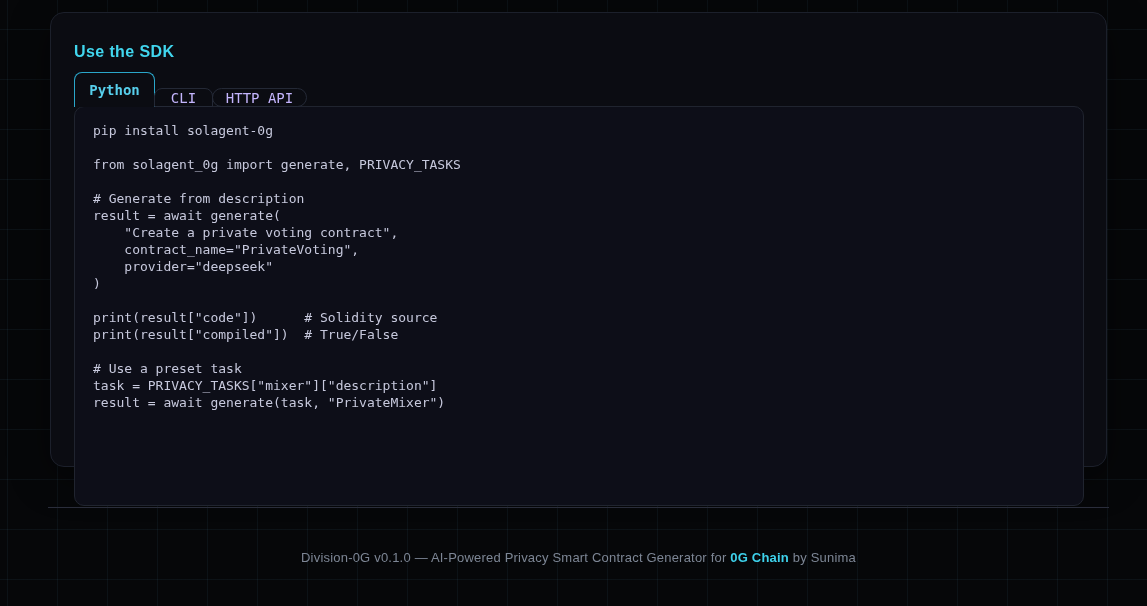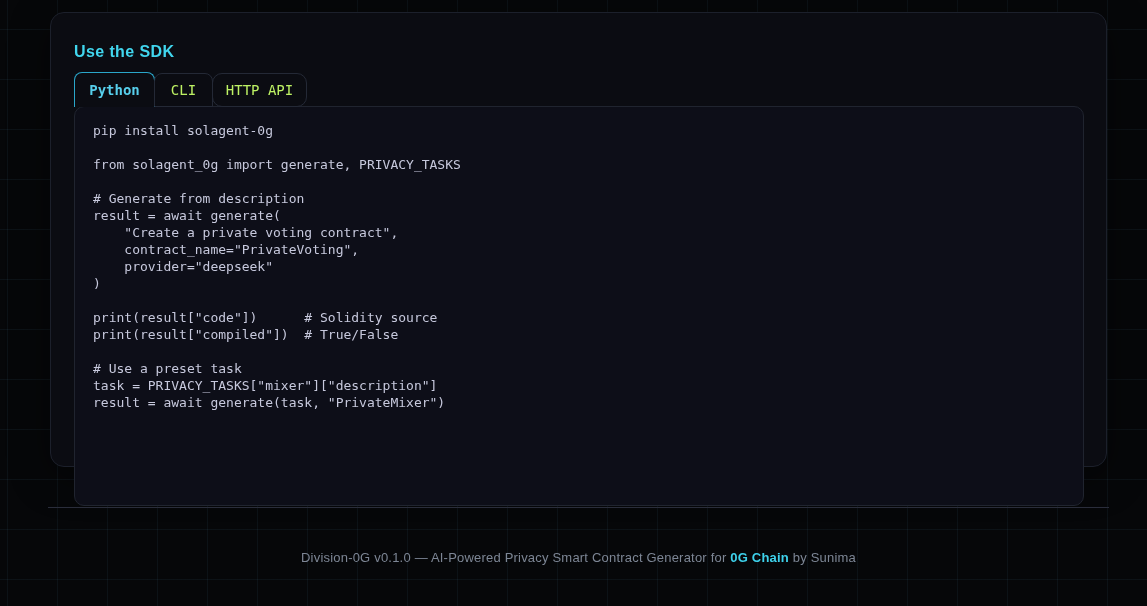--- a/index.html
+++ b/index.html
@@ -41,24 +41,24 @@
     position: relative;
     z-index: 2;
     margin-bottom: -1px;
   }
   .tab {
     display: flex;
     align-items: center;
     justify-content: center;
     font-family: "DejaVu Sans Mono", monospace;
     font-size: 14px;
-    height: 34px;
+    height: 19px;
     border: 1px solid #242936;
     border-radius: 8px 8px 0 0;
-    color: #bef264;
+    color: #c4b5fd;
     background: transparent;
     cursor: pointer;
   }
   .tab + .tab { margin-left: -1px; }
   .tab.active {
     height: 35px;
     border-color: #2aa6c9;
     border-bottom: none;
     color: #57cfec;
     background: #0b0c12;

